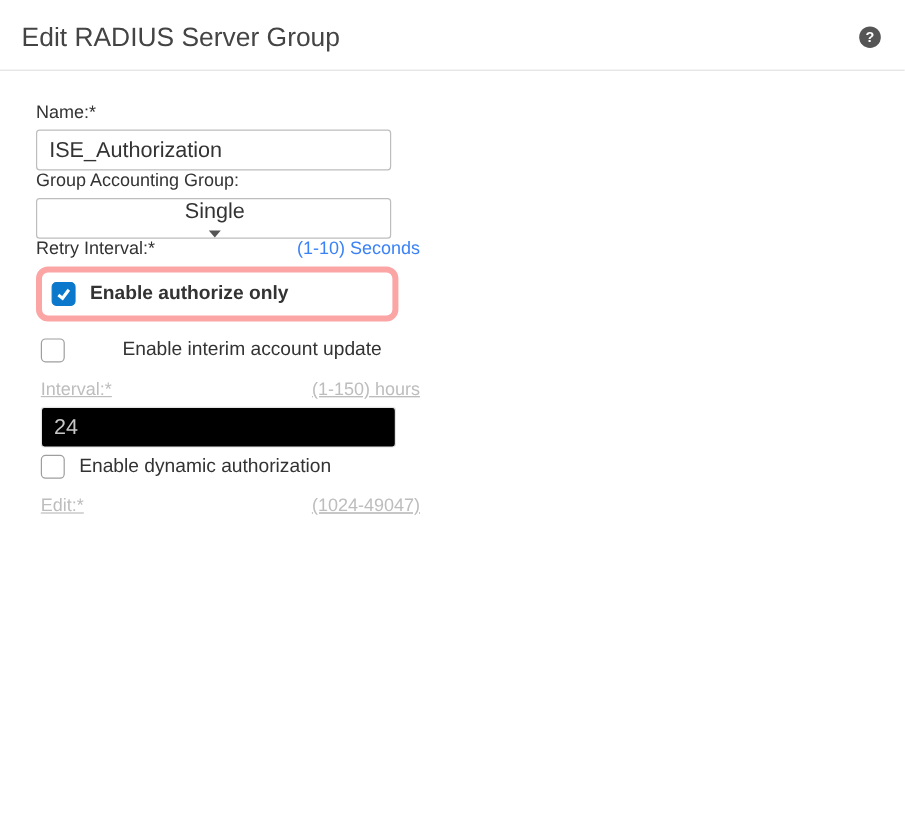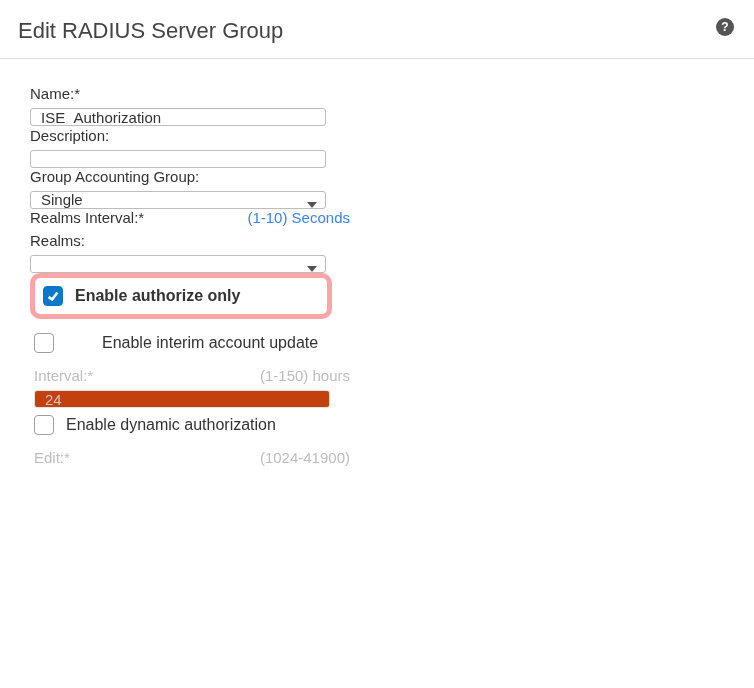--- a/index.html
+++ b/index.html
@@ -6,21 +6,21 @@
   body {
     margin: 0;
     font-family: Arial, Helvetica, sans-serif;
     color: #333;
     background: #fff;
     width: 754px;
   }
   .header {
     display: flex;
     justify-content: space-between;
-    align-items: flex-start;
+    align-items: center;
     padding: 18px 20px 14px 18px;
     border-bottom: 1px solid #e0e0e0;
   }
   .header h1 {
     font-size: 22px;
     font-weight: 400;
     margin: 0;
     color: #444;
   }
   .help-icon {
@@ -50,46 +50,48 @@
     font-size: 15px;
     color: #333;
   }
   .label-row .hint {
     color: #3b82f6;
     font-size: 15px;
   }
   .disabled .label-row,
   .disabled .label-row .hint {
     color: #bdbdbd;
+    text-decoration: underline;
   }
   .text-input, .select {
     width: 296px;
-    height: 18px;
+    height: 34px;
     border: 1px solid #bdbdbd;
     border-radius: 3px;
     padding: 0 10px;
-    font-size: 15px;
+    font-size: 18px;
     color: #333;
     background: #fff;
   }
   .select {
     display: flex;
-    align-items: flex-end;
+    align-items: center;
     justify-content: space-between;
     cursor: pointer;
     padding-right: 8px;
+    flex-direction: column;
   }
   .caret {
     width: 0; height: 0;
     border-left: 5px solid transparent;
     border-right: 5px solid transparent;
     border-top: 6px solid #555;
   }
   .disabled .text-input {
-    background: #c2410c;
+    background: #000000;
     color: #c7c7c7;
     border-color: #e4e4e4;
   }
   .checkbox-row {
     display: flex;
     align-items: center;
     gap: 12px;
     padding: 6px 4px;
     font-size: 16px;
     color: #333;
@@ -140,53 +142,38 @@
 
 <div class="form-area">
 
   <div class="field">
     <div class="label-row">
         <span>Name:*</span>
       </div>
     <input class="text-input" value="ISE_Authorization" style="">
   </div>
 
-  <div class="field">
-    <div class="label-row">
-        <span>Description:</span>
-      </div>
-    <input class="text-input" value="" style="">
-  </div>
 
   <div class="field">
     <div class="label-row">
         <span>Group Accounting Group:</span>
       </div>
     <div class="select">
       <span>Single</span>
       <span class="caret"></span>
     </div>
   </div>
 
   <div class="field">
     <div class="label-row">
-      <span>Realms Interval:*</span>
+      <span>Retry Interval:*</span>
       <span class="hint">(1-10) Seconds</span>
     </div>
   </div>
 
-  <div class="field">
-    <div class="label-row">
-        <span>Realms:</span>
-      </div>
-    <div class="select">
-      <span></span>
-      <span class="caret"></span>
-    </div>
-  </div>
 
   <div class="highlight-box">
     <div class="checkbox-row">
       <div class="checkbox checked">
         <svg viewBox="0 0 16 16">
             <polyline points="3,9 7,12 13,4"></polyline>
           </svg>
       </div>
       <span>Enable authorize only</span>
     </div>
@@ -210,17 +197,17 @@
   <div class="checkbox-row" style="margin-bottom:8px;text-align:center;">
     <div class="checkbox">
       
     </div>
     <span>Enable dynamic authorization</span>
   </div>
 
   <div class="field disabled sub-field" style="margin-bottom:0;">
     <div class="label-row">
       <span>Edit:*</span>
-      <span class="hint">(1024-41900)</span>
+      <span class="hint">(1024-49047)</span>
     </div>
   </div>
 
 </div>
 
 </body></html>

